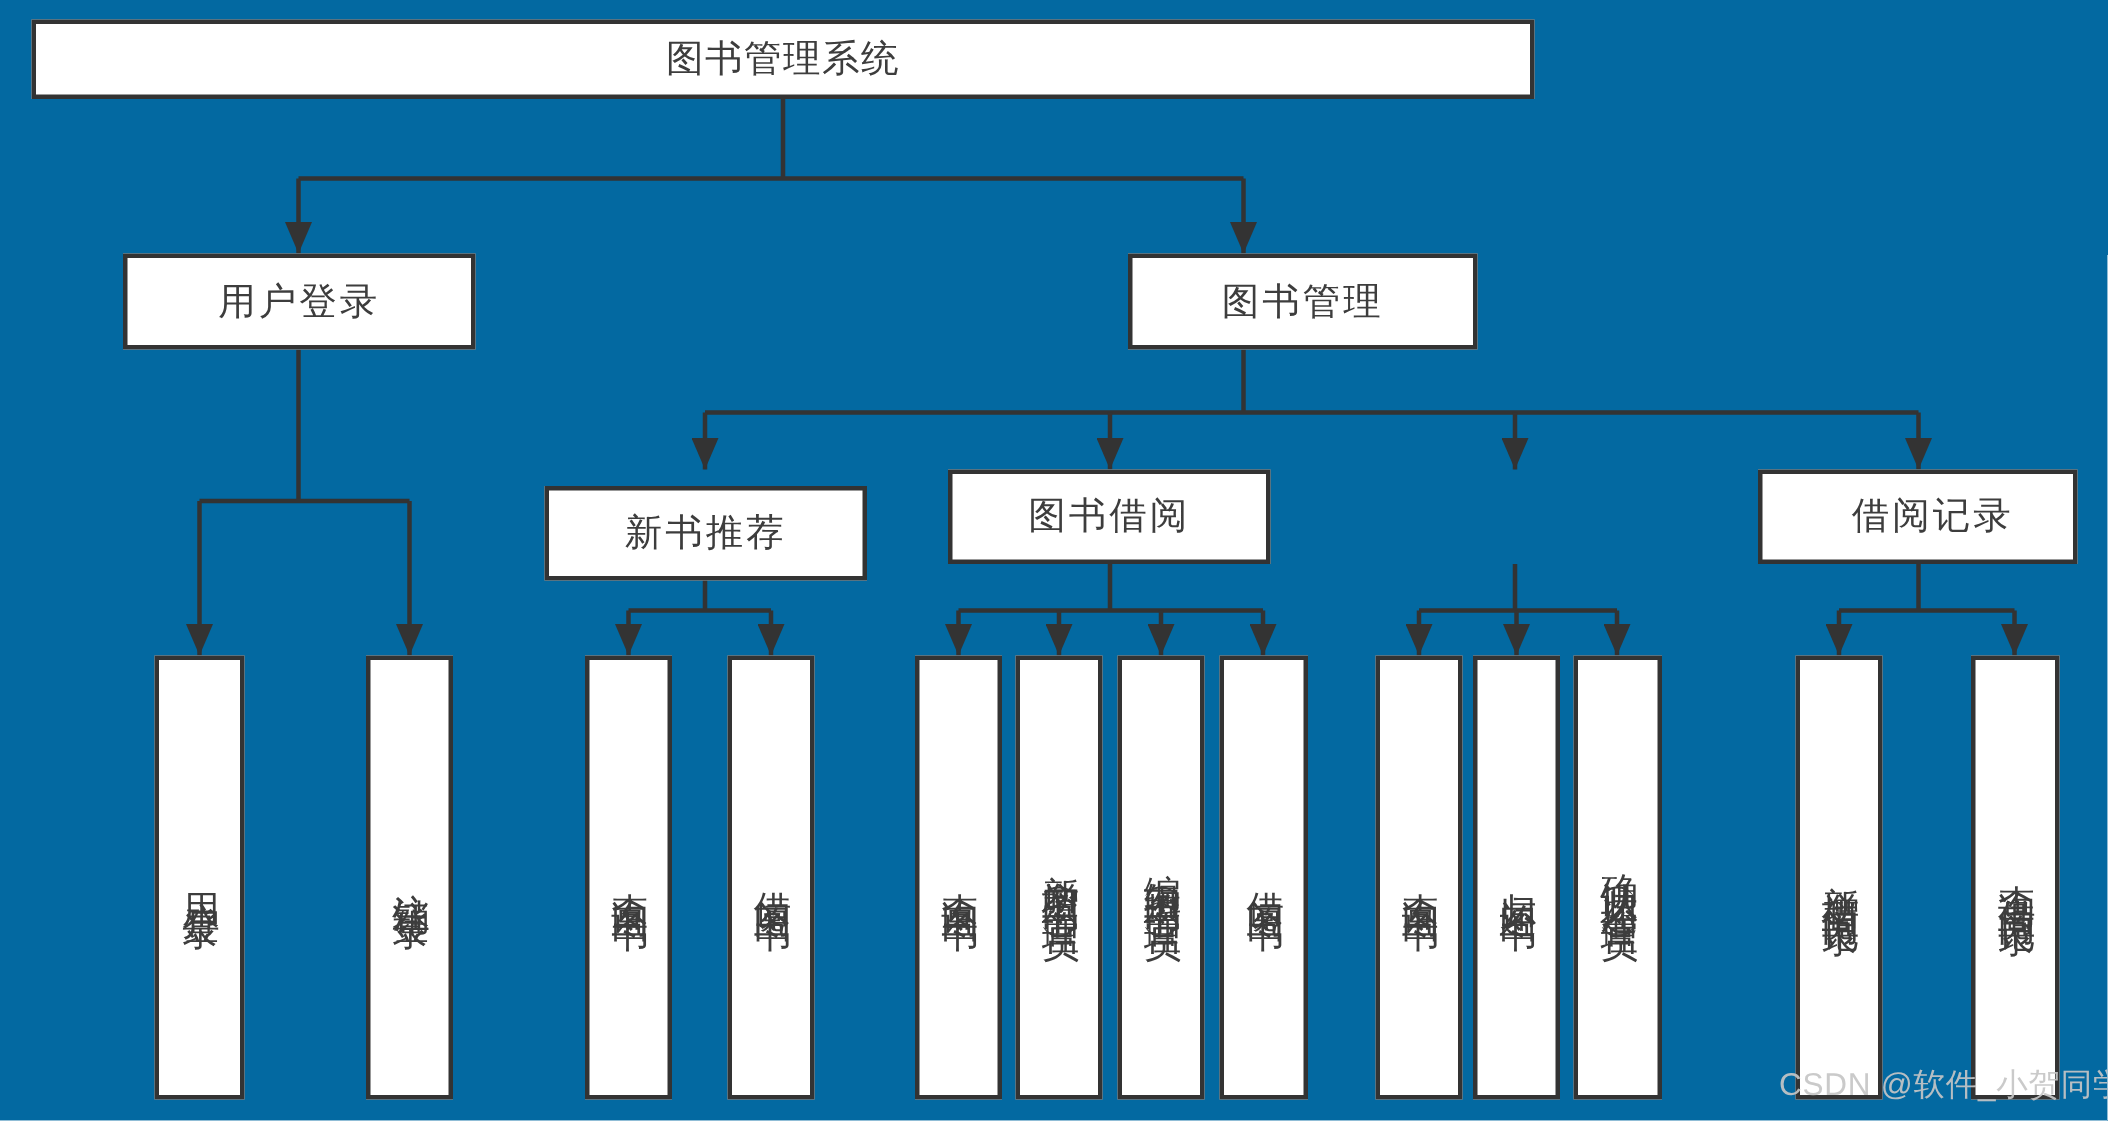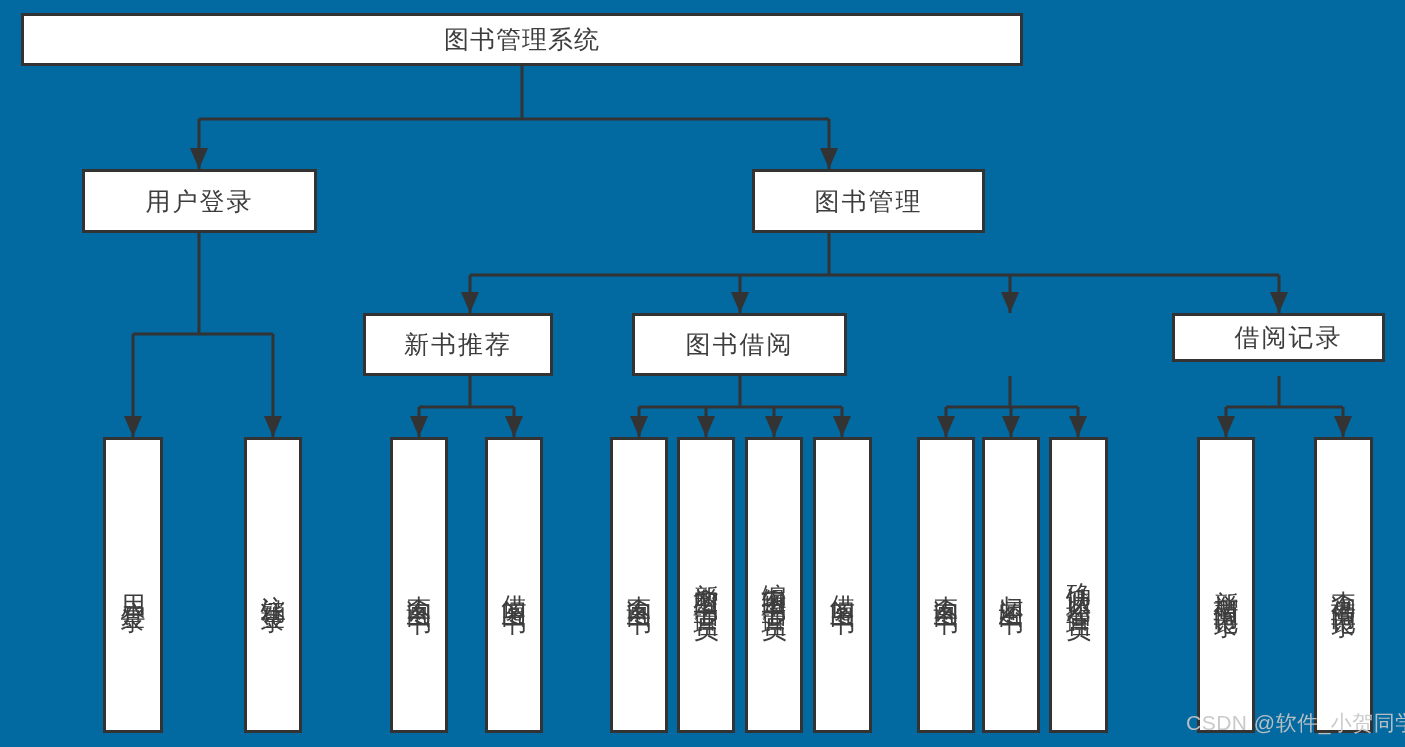--- a/index.html
+++ b/index.html
@@ -103,23 +103,23 @@
         <line x1="1343" y1="407" x2="1343" y2="437" marker-end="url(#arrowhead)"></line>
       </g>
     </g>
   </svg>
 
   <div class="box h root" style="left:21px; top:13px; width:1002px; height:53px;">图书管理系统</div>
 
   <div class="box h" style="left:82px; top:169px; width:235px; height:64px;">用户登录</div>
   <div class="box h" style="left:712px; top:169px; width:233px; height:64px;margin-left:40px;">图书管理</div>
 
-  <div class="box h" style="left:363px; top:313px; width:190px; height:63px;">新书推荐</div>
+  <div class="box h" style="left:363px; top:324px; width:215px; height:63px;">新书推荐</div>
   <div class="box h" style="left:632px; top:313px; width:215px; height:63px;">图书借阅</div>
-  <div class="box h" style="left:1172px; top:313px; width:213px; height:49px;padding-left:20px;">借阅记录</div>
+  <div class="box h" style="left:1172px; top:313px; width:213px; height:63px;padding-left:20px;">借阅记录</div>
 
   <div class="box v" style="left:103px; top:437px; width:60px; height:296px;">用户登录</div>
   <div class="box v" style="left:244px; top:437px; width:58px; height:296px;">注销登录</div>
 
   <div class="box v" style="left:390px; top:437px; width:58px; height:296px;">查询图书</div>
   <div class="box v" style="left:485px; top:437px; width:58px; height:296px;">借阅图书</div>
 
   <div class="box v" style="left:610px; top:437px; width:58px; height:296px;">查询图书</div>
   <div class="box v" style="left:677px; top:437px; width:58px; height:296px;">新增图书（管理员）</div>
   <div class="box v" style="left:745px; top:437px; width:58px; height:296px;">编辑图书（管理员）</div>

